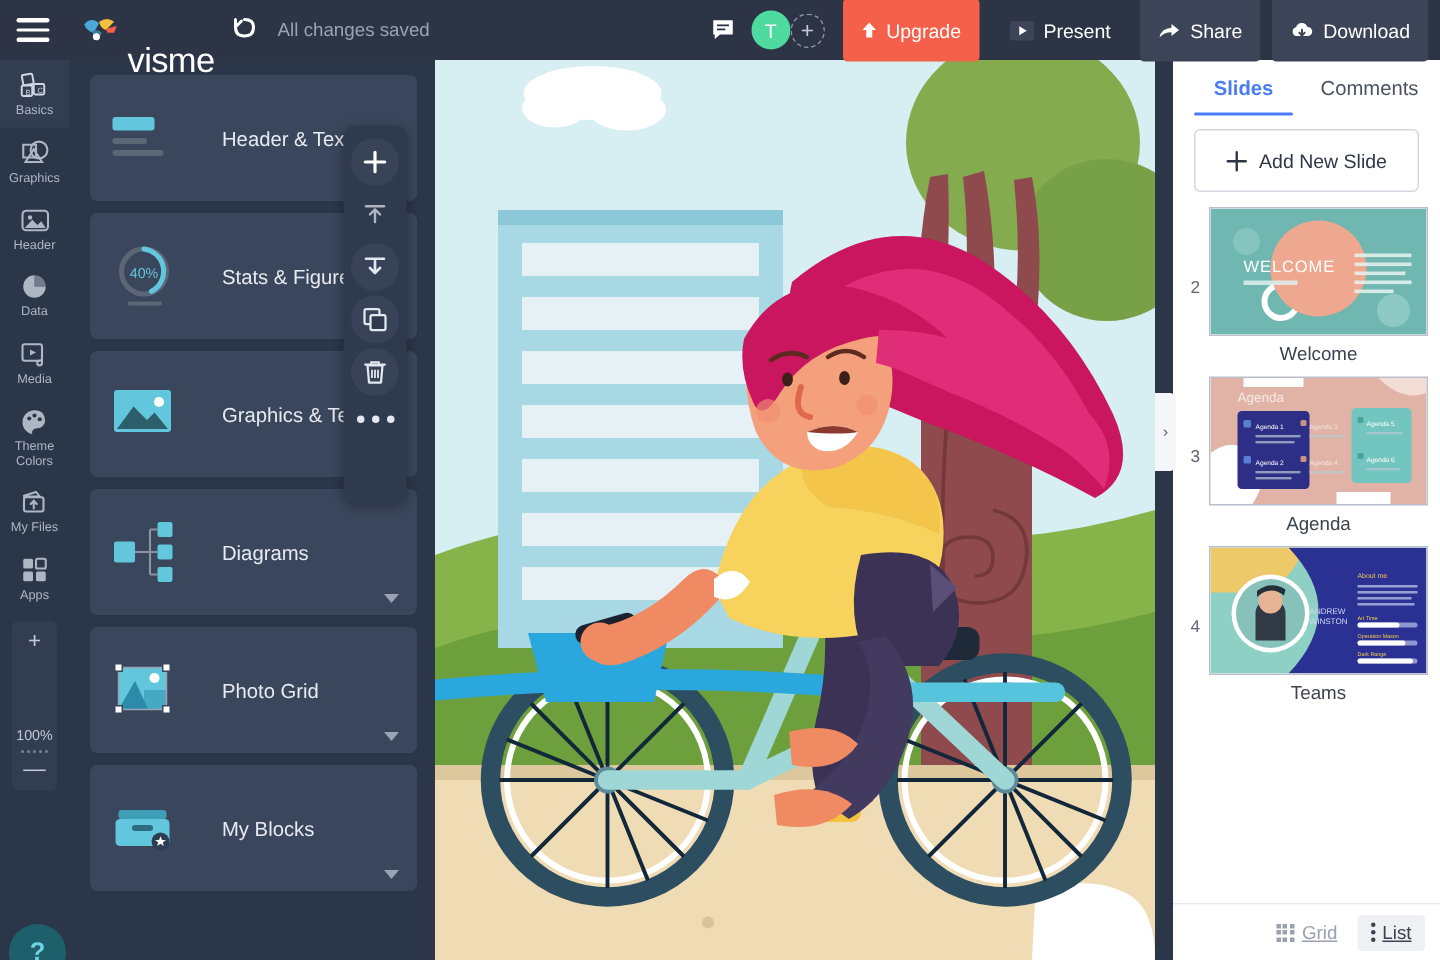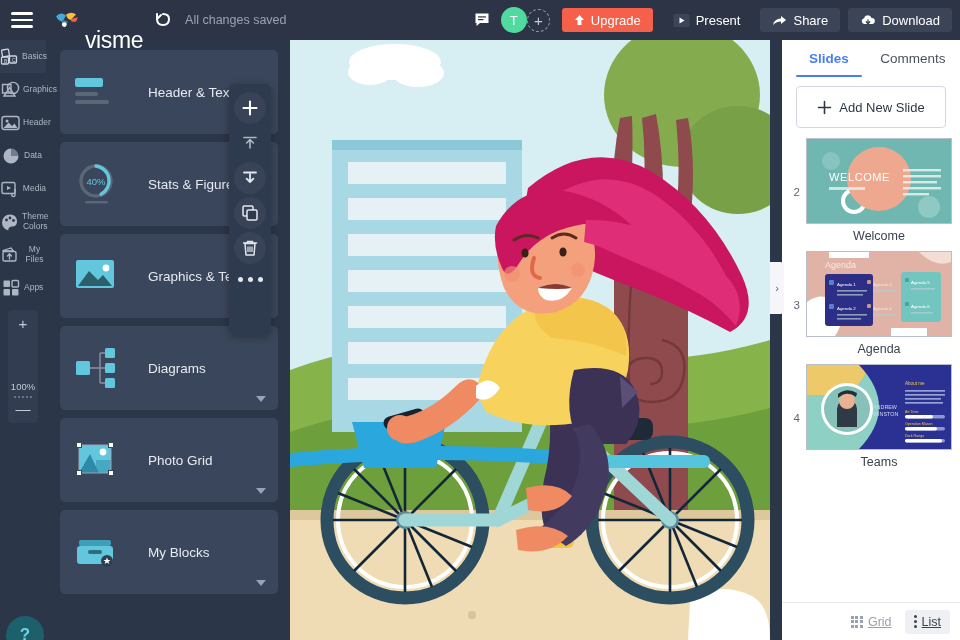--- a/index.html
+++ b/index.html
@@ -44,36 +44,36 @@
     color: #fff; font-size: 13px; display: flex; align-items: center;
     justify-content: center; cursor: pointer; font-weight: 500;
   }
   .add-user {
     width: 23px; height: 23px; border-radius: 50%;
     border: 1.5px dashed #8d95a6; color: #c7ccd6;
     display: flex; align-items: center; justify-content: center;
     font-size: 15px; margin-left: -8px; cursor: pointer; background: #2d3446;
   }
   .btn {
-    height: 24px; border-radius: 3px; display: flex; align-items: center;
+    height: 42px; border-radius: 3px; display: flex; align-items: center;
     gap: 6px; padding: 0 12px; font-size: 13px; color: #fff; cursor: pointer;
     white-space: nowrap;
   }
   .btn-upgrade { background: #f4604a; margin-left: 4px; }
   .btn-present { background: transparent; }
   .btn-share, .btn-download { background: #3c4558; }
 
   
   .rail {
     position: absolute; top: 40px; left: 0; width: 46px; height: 600px;
     background: #2b3648; z-index: 30;
     display: flex; flex-direction: column; align-items: center;
   }
   .rail-item {
-    width: 46px; padding: 7px 0 6px; display: flex; 
+    width: 46px; padding: 7px 0 6px; display: flex; flex-direction: column;
     align-items: center; gap: 2px; cursor: pointer; color: #aeb6c4;
   }
   .rail-item.active { background: #323d51; }
   .rail-label { font-size: 8.5px; line-height: 1.15; text-align: center; }
   .rail-ico { width: 22px; height: 20px; display: flex; align-items: center; justify-content: center; }
   .zoomctl {
     margin-top: 6px; width: 30px; background: #323d51; border-radius: 4px;
     padding: 6px 0 7px; display: flex; flex-direction: column;
     align-items: center; gap: 2px; color: #c3cad6; cursor: pointer;
   }

